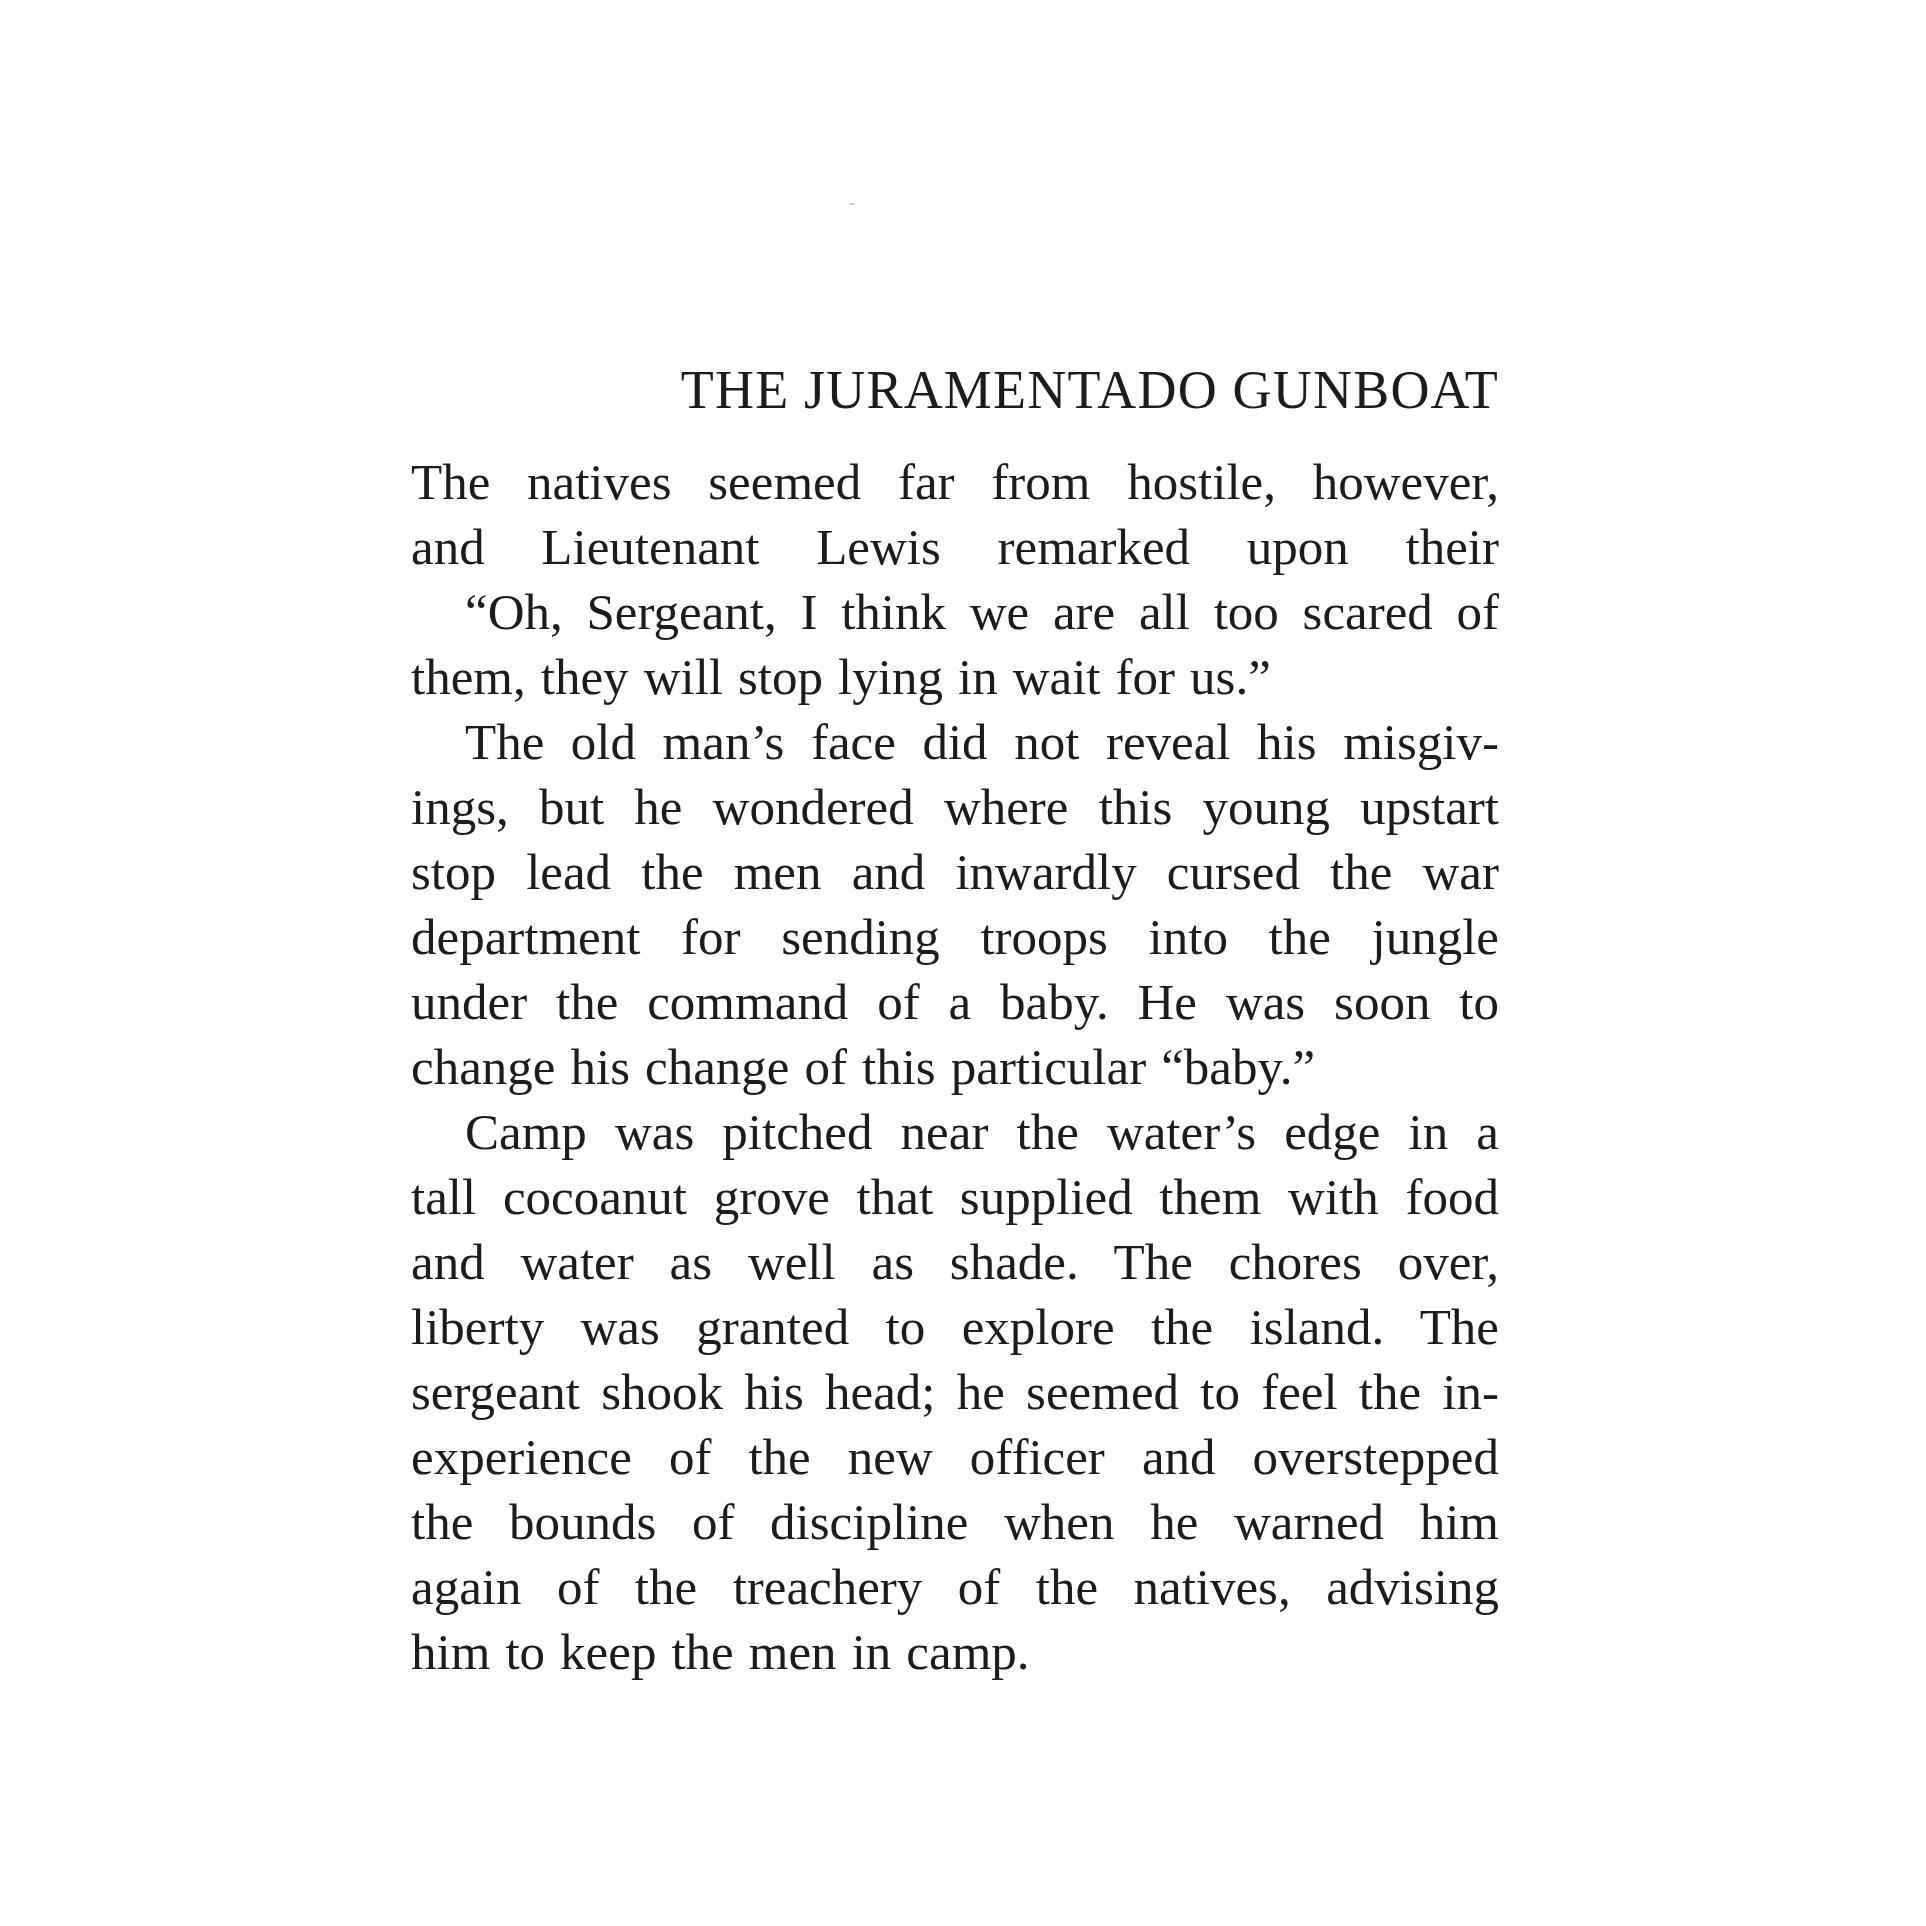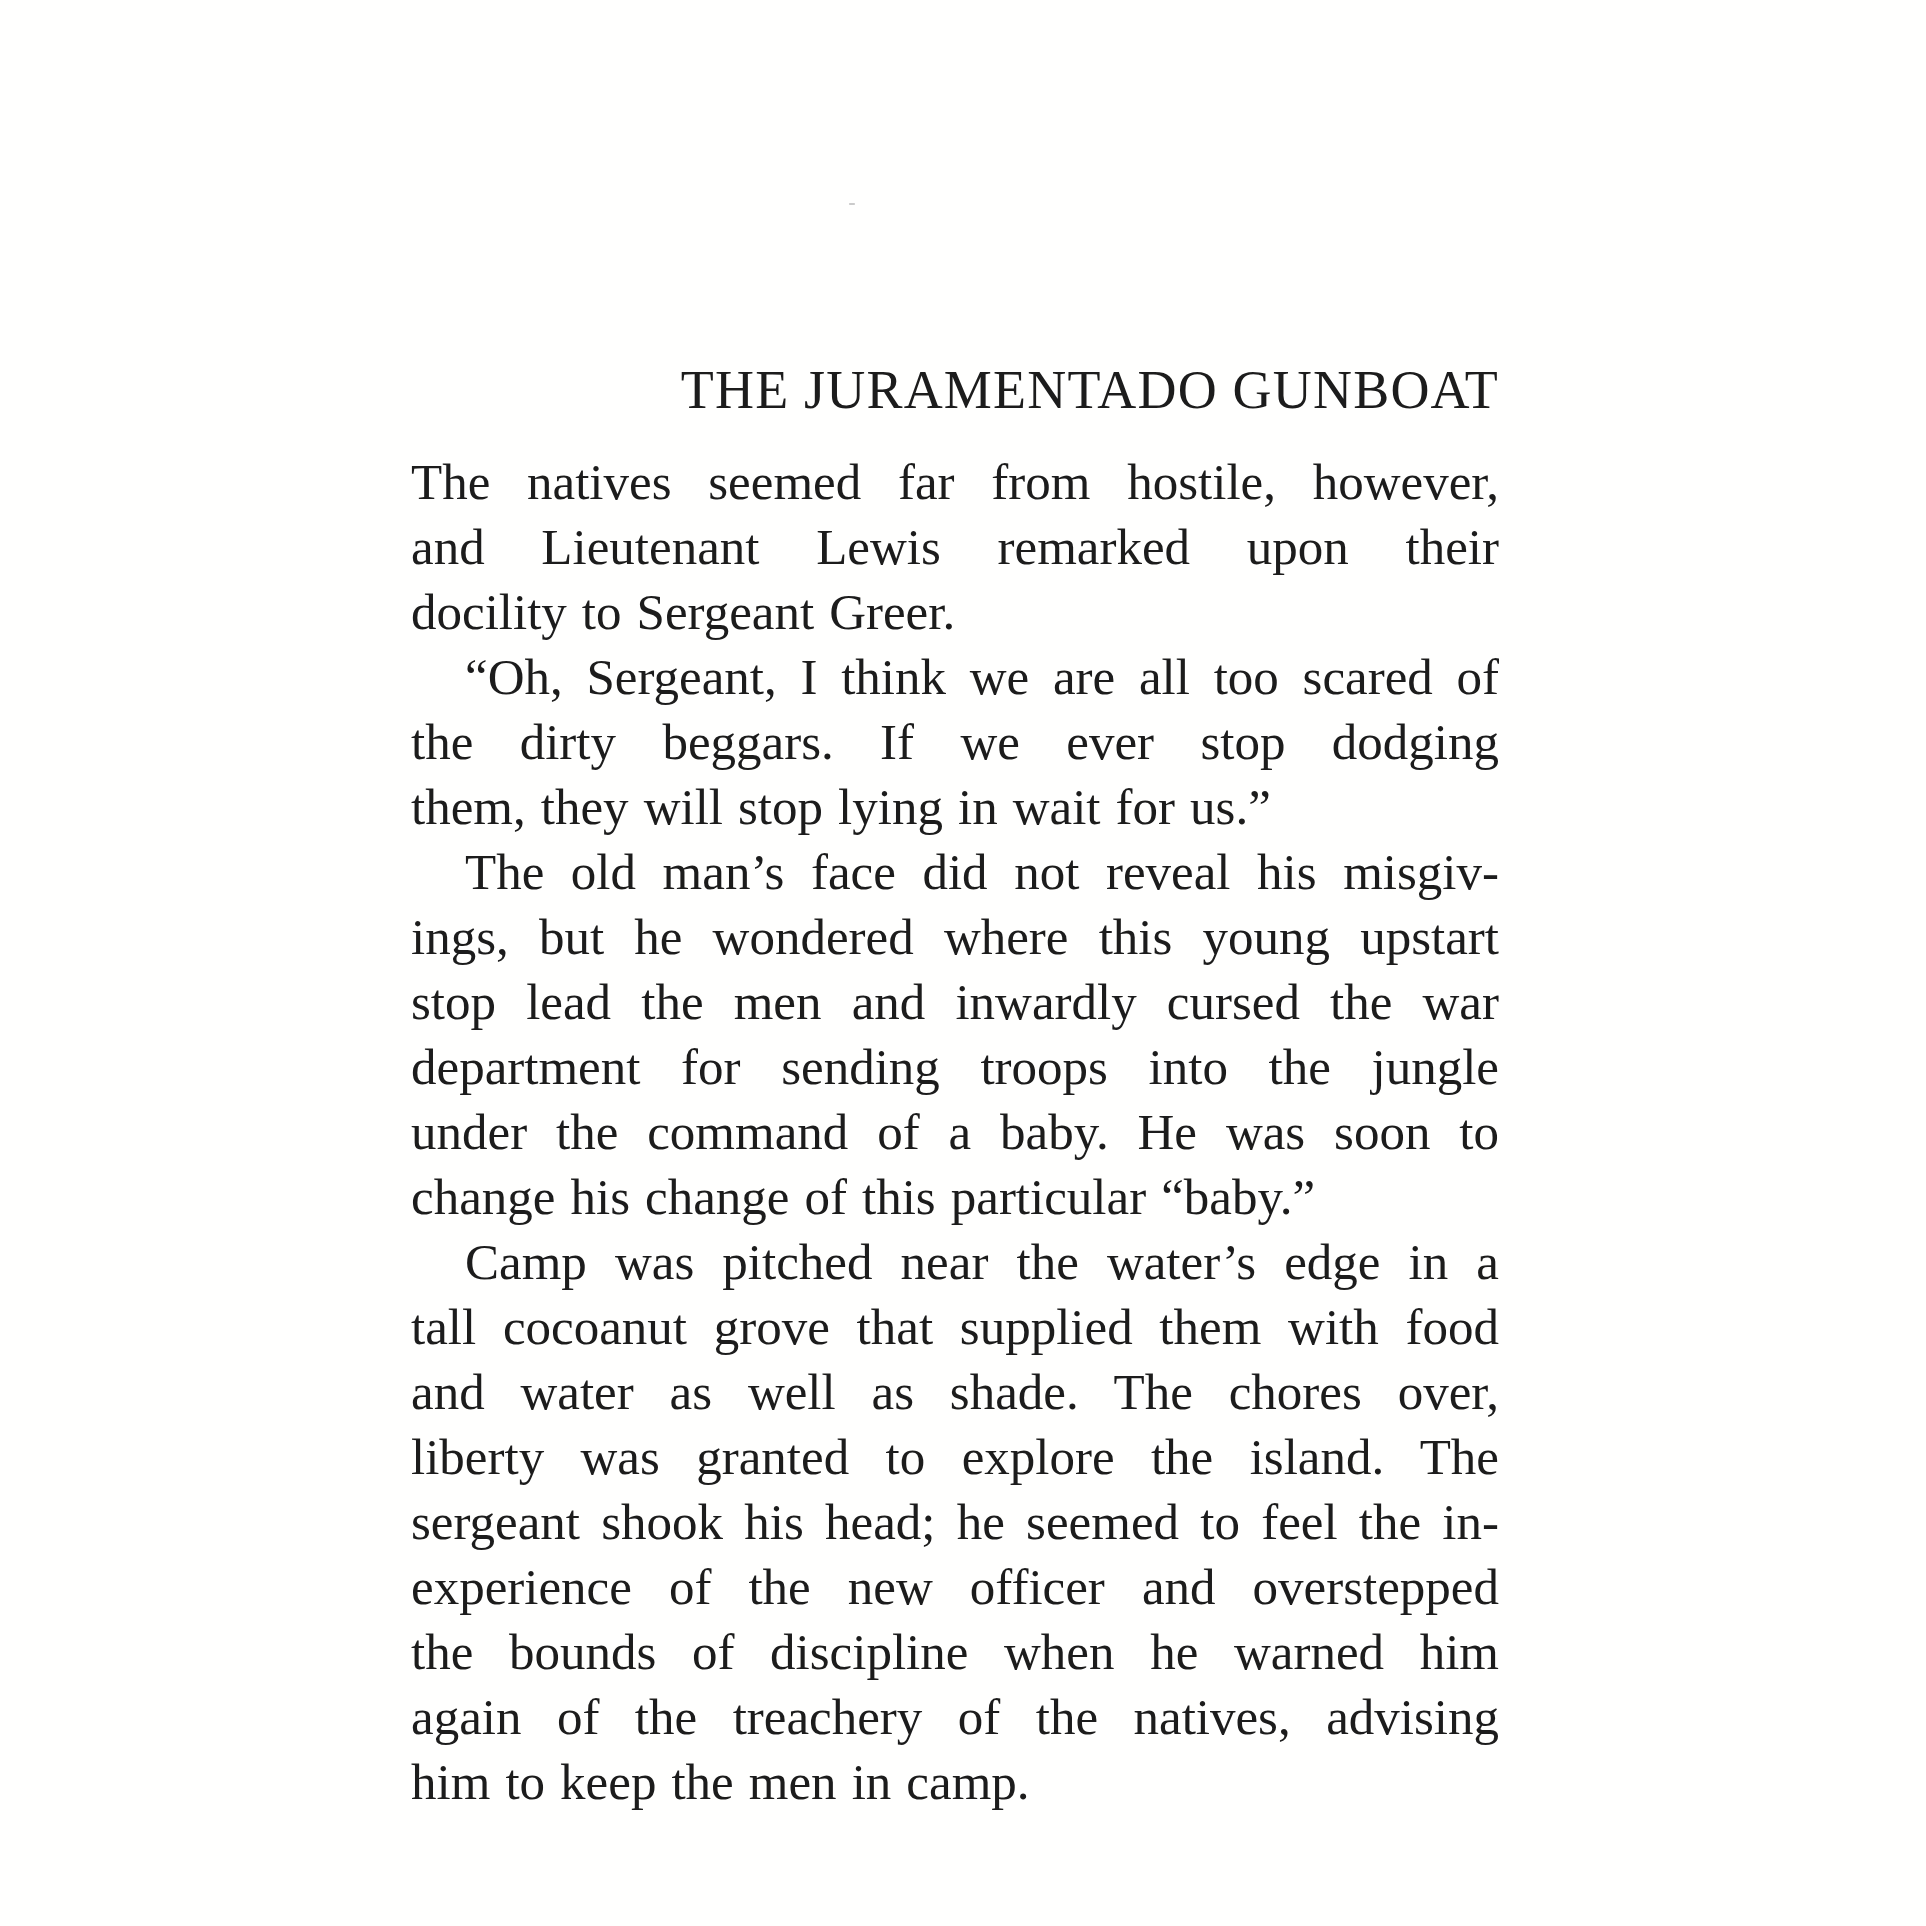--- a/index.html
+++ b/index.html
@@ -66,25 +66,23 @@
 
   <div class="scan-artifact"></div>
 
   <div class="text-block">
     <h1 class="page-title">THE JURAMENTADO GUNBOAT</h1>
 
     <div id="paragraphs">
         <div class="paragraph">
           <div class="line justify">The natives seemed far from hostile, however,</div>
           <div class="line justify">and Lieutenant Lewis remarked upon their</div>
-          <div class="line">docility to Sergeant Greer.</div>
         </div>
         <div class="paragraph">
           <div class="line justify indent">“Oh, Sergeant, I think we are all too scared of</div>
-          <div class="line justify">the dirty beggars. If we ever stop dodging</div>
           <div class="line">them, they will stop lying in wait for us.”</div>
         </div>
         <div class="paragraph">
           <div class="line justify indent">The old man’s face did not reveal his misgiv-</div>
           <div class="line justify">ings, but he wondered where this young upstart</div>
           <div class="line justify">stop lead the men and inwardly cursed the war</div>
           <div class="line justify">department for sending troops into the jungle</div>
           <div class="line justify">under the command of a baby. He was soon to</div>
           <div class="line">change his change of this particular “baby.”</div>
         </div>

